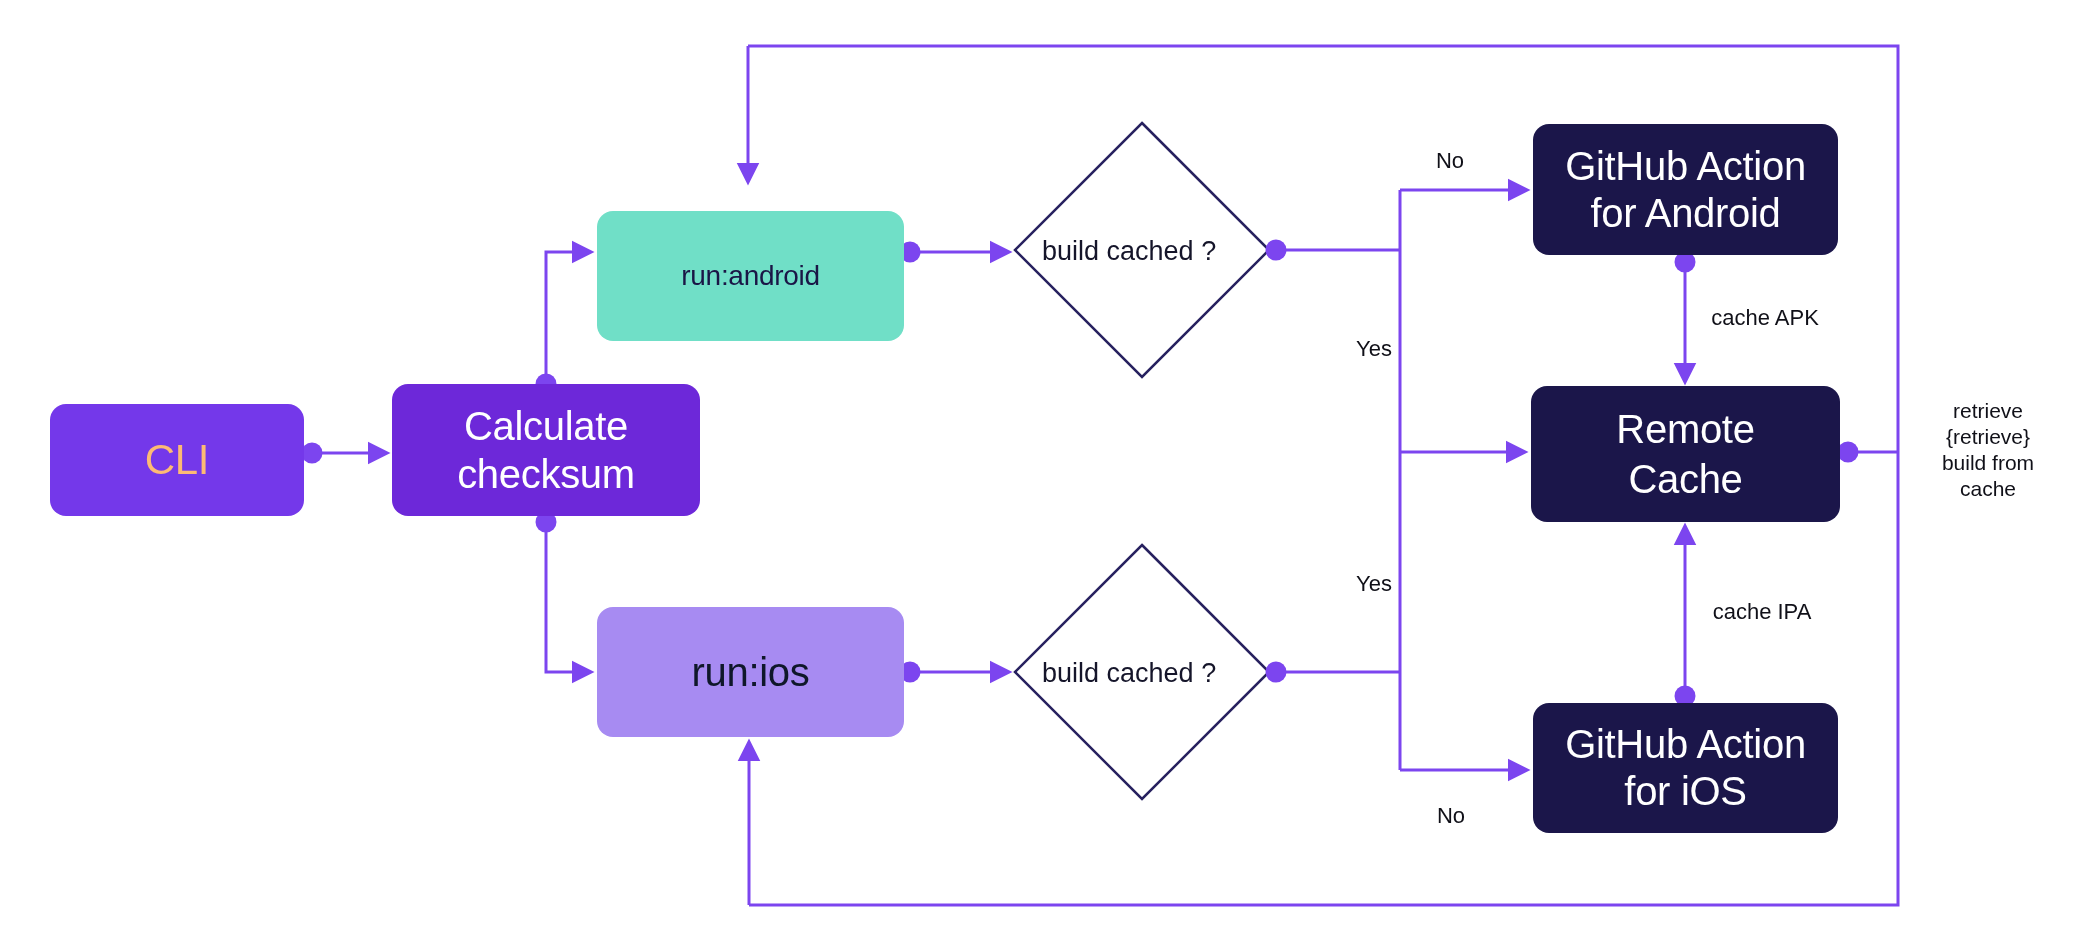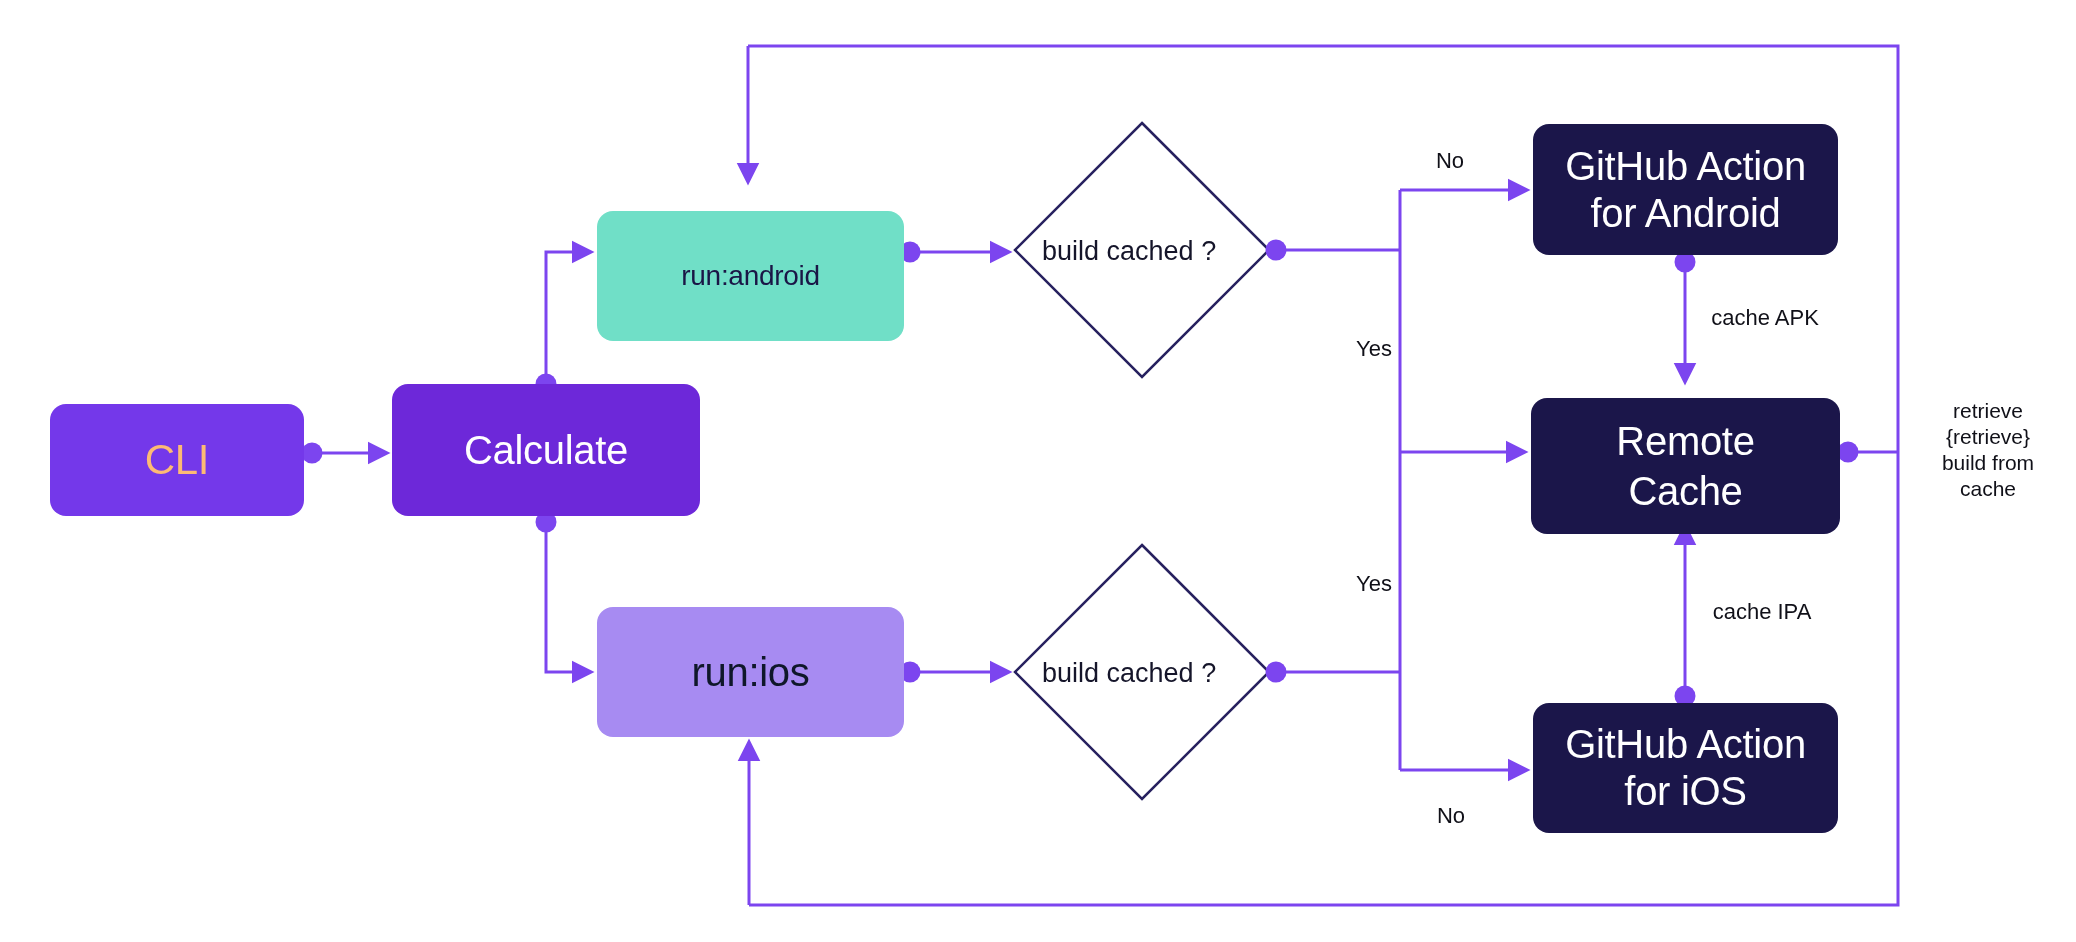--- a/index.html
+++ b/index.html
@@ -11,21 +11,21 @@
   .node{position:absolute;border-radius:16px;display:flex;flex-direction:column;
         align-items:center;justify-content:center;text-align:left;
         font-weight:500;letter-spacing:-0.3px;}
   .node .nline{display:block;}
 
   #cli{left:50px;top:404px;width:254px;height:112px;background:#7438EA;color:#fdba74;font-size:42px;}
   #calc{left:392px;top:384px;width:308px;height:132px;background:#6d28d9;color:#ffffff;font-size:40px;line-height:48px;}
   #run-android{left:597px;top:187px;width:307px;height:130px;background:#70DFC7;color:#1A1646;font-size:28px;margin-top:24px;}
   #run-ios{left:597px;top:607px;width:307px;height:130px;background:#A78BF2;color:#0f172a;font-size:40px;}
   #gha-android{left:1533px;top:124px;width:305px;height:131px;background:#1B164A;color:#ffffff;font-size:40px;line-height:47px;}
-  #remote-cache{left:1531px;top:386px;width:309px;height:136px;background:#1B164A;color:#ffffff;font-size:40px;line-height:50px;margin-top:12px;}
+  #remote-cache{left:1531px;top:386px;width:309px;height:136px;background:#1B164A;color:#ffffff;font-size:40px;line-height:50px;}
   #gha-ios{left:1533px;top:703px;width:305px;height:130px;background:#1B164A;color:#ffffff;font-size:40px;line-height:47px;}
 
   .diamond-label{position:absolute;width:200px;text-align:left;font-size:27px;
                  line-height:28px;color:#15152a;transform:translate(-50%,-50%);}
   #dlab-android{left:1142px;top:251px;}
   #dlab-ios{left:1142px;top:673px;}
 
   .edge-label{position:absolute;transform:translate(-50%,-50%);font-size:22px;
               font-weight:500;color:#101018;white-space:nowrap;}
   #lab-no-android{left:1450px;top:161px;}
@@ -82,20 +82,21 @@
     <circle cx="1685" cy="696" r="10.5" fill="#7C45EF"></circle>
     <circle cx="1848" cy="452" r="10.5" fill="#7C45EF"></circle>
   </svg>
 
   <div class="node" id="cli">
     <span class="nline">CLI</span>
   </div>
 
   <div class="node" id="calc">
     <span class="nline">Calculate</span>
+    <span class="nline">checksum</span>
   </div>
 
   <div class="node" id="run-android">
     <span class="nline">run:android</span>
   </div>
 
   <div class="node" id="run-ios">
     <span class="nline">run:ios</span>
   </div>
 

